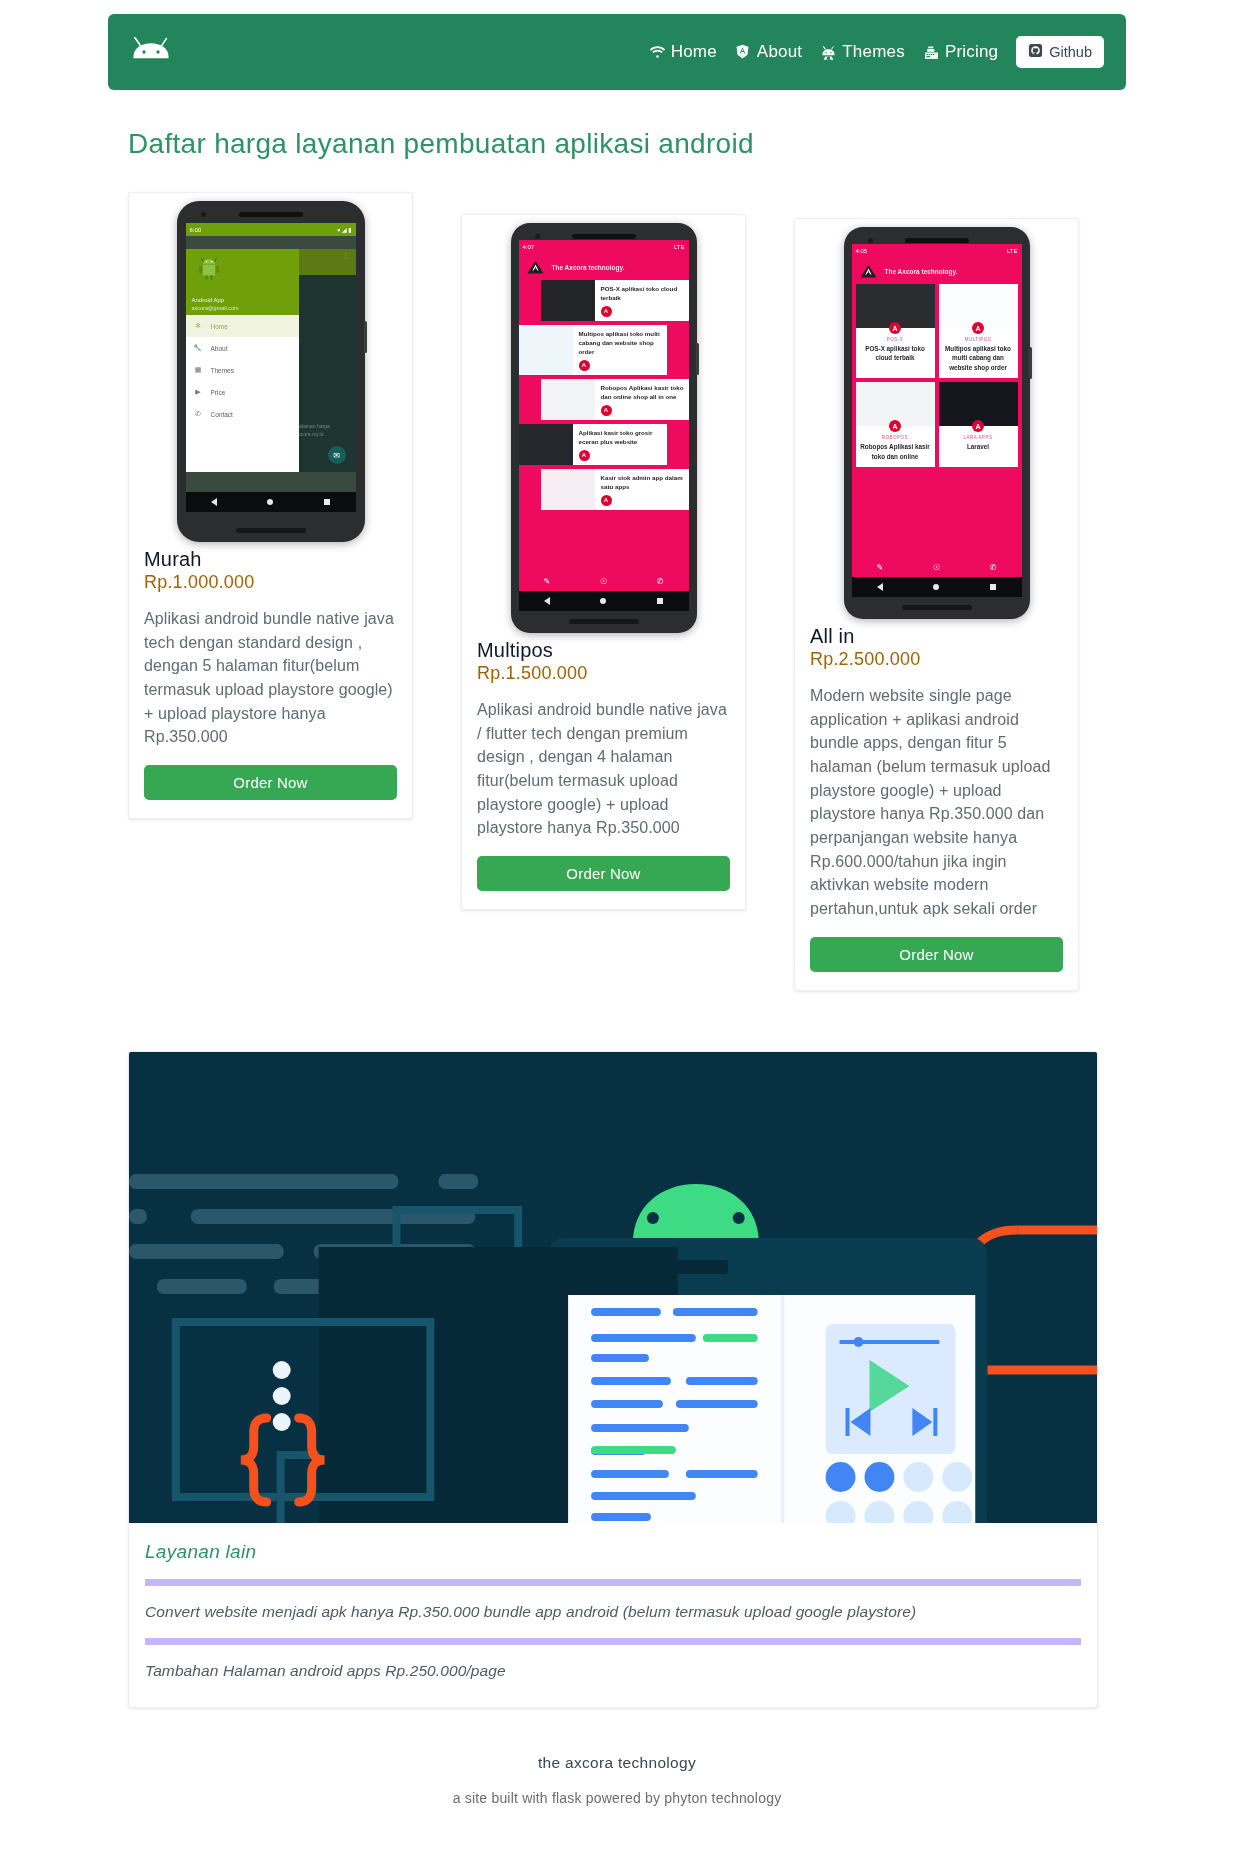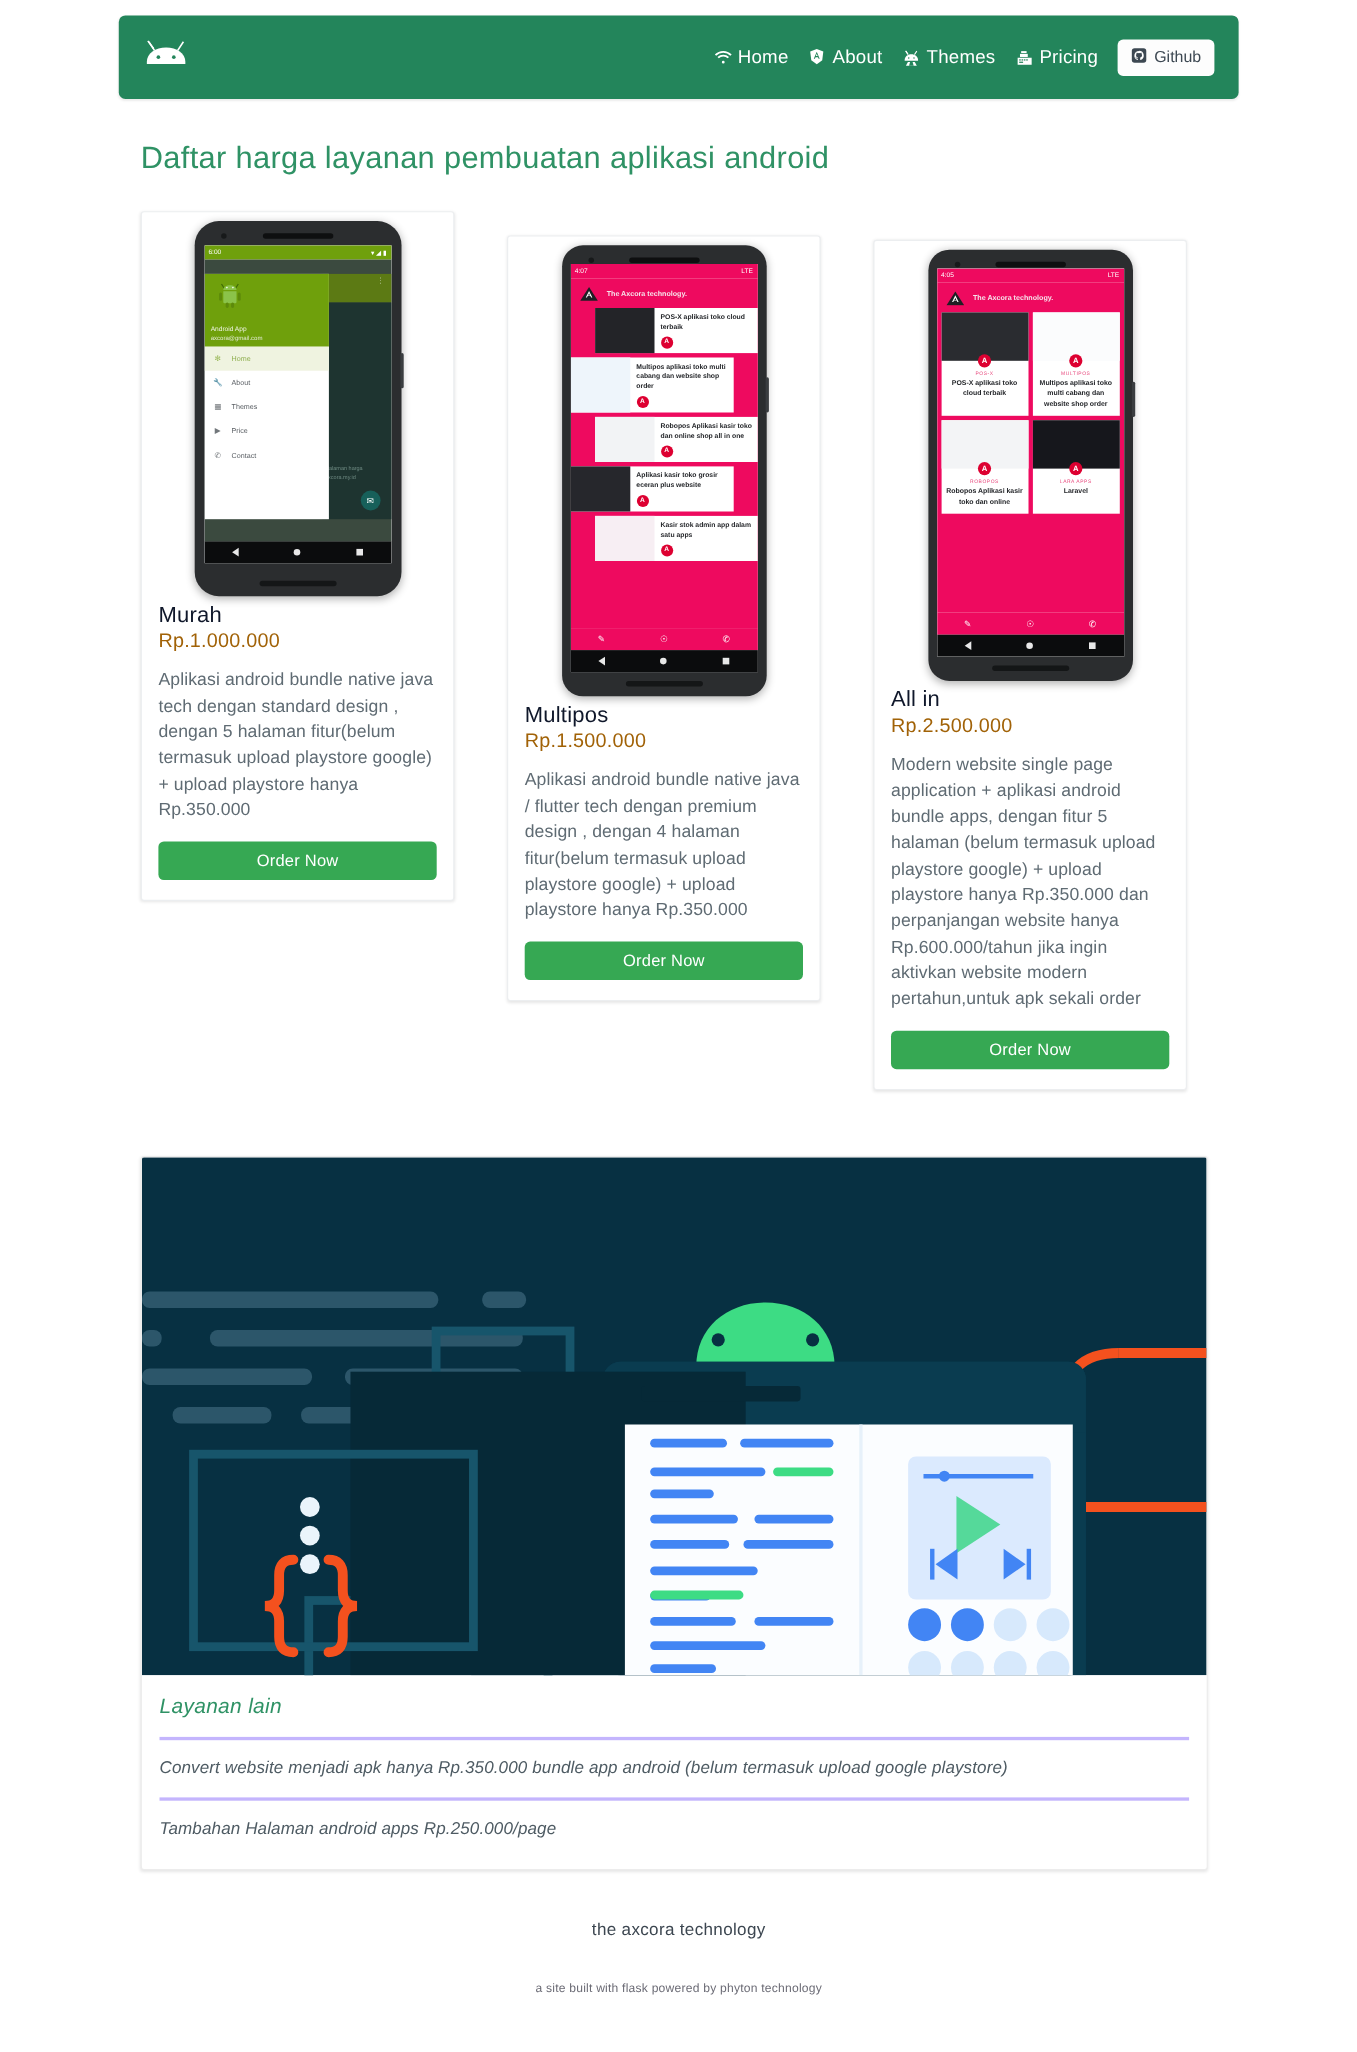--- a/index.html
+++ b/index.html
@@ -184,29 +184,29 @@
   .hero-card {
     width: 970px; background:#fff;
     border:1px solid #ececec; border-radius:3px;
     box-shadow: 0 1px 3px rgba(0,0,0,.10);
     overflow:hidden;
   }
   .hero-img { width:100%; height:471px; display:block; }
   .hero-body { padding: 18px 16px 10px 16px; }
   .hero-title { color:#2f9265; font-size:19px; font-weight:400; letter-spacing:.3px; padding-bottom:16px; }
   .hero-row {
-    border-top:3px solid #c4b5fd;
+    border-top:7px solid #c4b5fd;
     padding:17px 0 17px 0;
     color:#4e5b63; font-size:15.5px; letter-spacing:.1px;
   }
 
   
   .footer { text-align:center; padding-top:46px; }
   .footer-main { color:#3c4650; font-size:15.5px; letter-spacing:.3px; }
-  .footer-sub { color:#6b6b75; font-size:11px; margin-top:38px; letter-spacing:.2px; }
+  .footer-sub { color:#6b6b75; font-size:14px; margin-top:18px; letter-spacing:.2px; }
 </style>
 </head>
 <body>
 
 <div class="nav-wrap">
   <nav class="navbar">
 
     <a class="brand">
       <svg class="brand-icon" viewBox="0 0 48 38">
         <path fill="#ffffff" d="M11 10 L5 2" stroke="#fff" stroke-width="1.6"></path>

